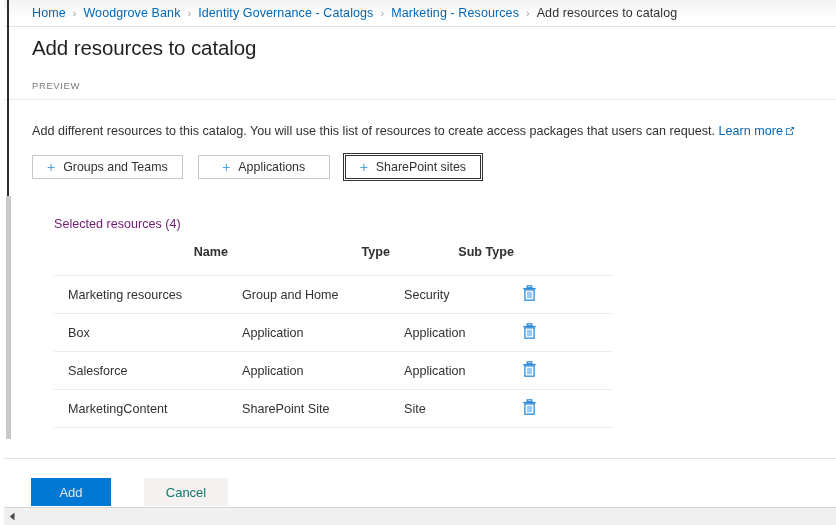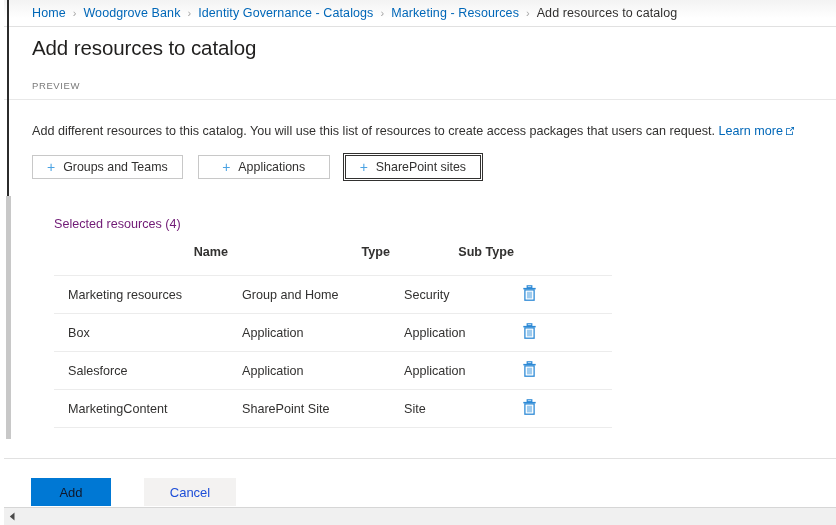--- a/index.html
+++ b/index.html
@@ -212,31 +212,31 @@
     display: flex;
     align-items: center;
     padding-left: 27px;
     gap: 33px;
     background: #ffffff;
   }
   .primary-btn {
     height: 28px;
     width: 80px;
     background: #0078d4;
-    color: #0f172a;
+    color: #e5e5e5;
     border: none;
     font-size: 13px;
     cursor: pointer;
     font-family: "Liberation Sans", sans-serif;
   }
   .disabled-btn {
     height: 28px;
-    width: 92px;
+    width: 84px;
     background: #f3f2f1;
-    color: #1d4ed8;
+    color: #0f766e;
     border: none;
     font-size: 13px;
     cursor: default;
     font-family: "Liberation Sans", sans-serif;
   }
 
   
   .hscroll {
     position: absolute;
     left: 0;

